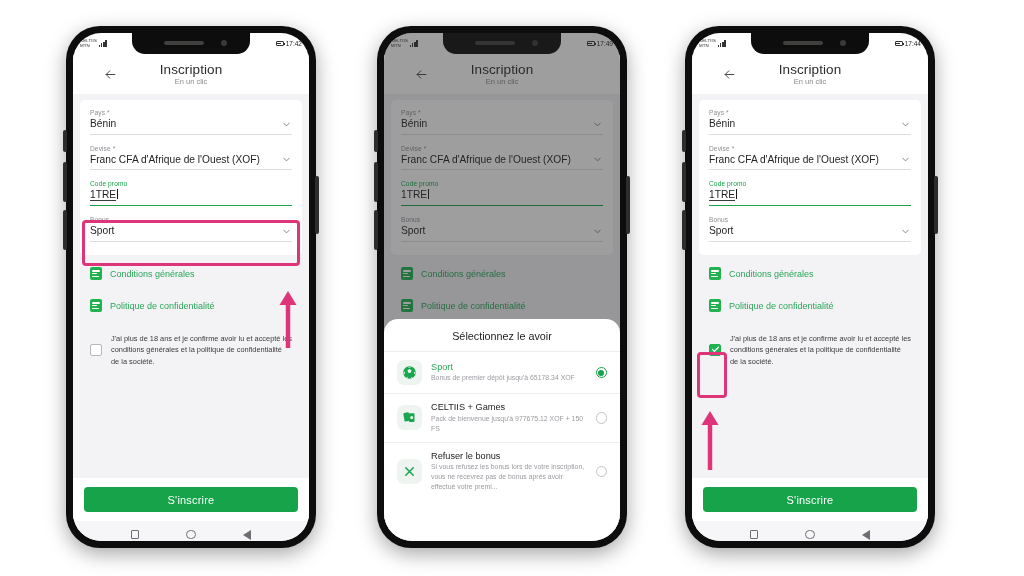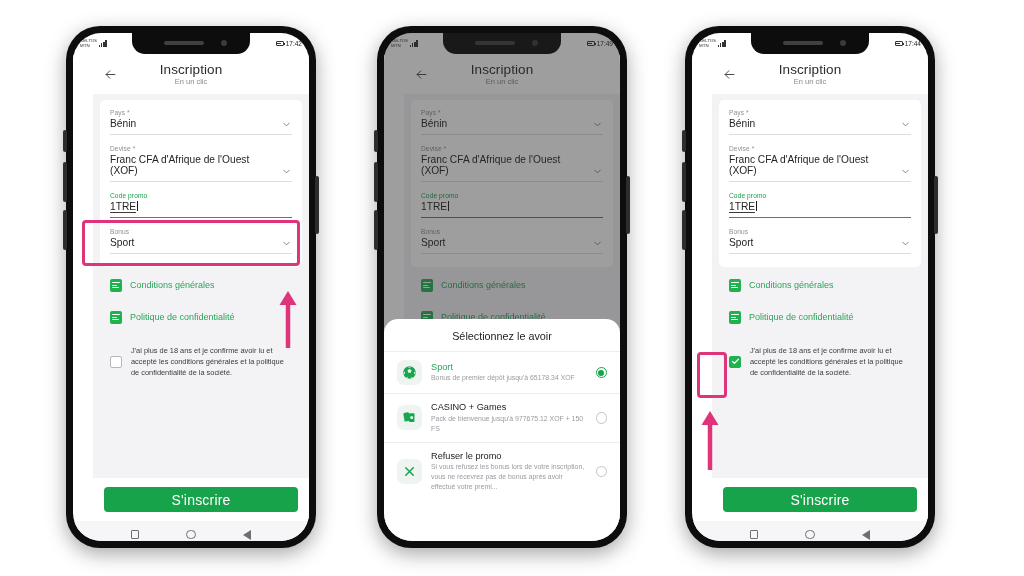--- a/index.html
+++ b/index.html
@@ -85,21 +85,21 @@
     display: flex; align-items: center; justify-content: center; cursor: pointer;
   }
   .backarrow svg { width: 15px; height: 15px; }
   .apptitles { position: absolute; left: 0; right: 0; text-align: center; pointer-events: none; }
   .apptitle { font-size: 13.5px; color: #2c2c2c; letter-spacing: .1px; }
   .appsub { font-size: 7.5px; color: #8b8b8b; margin-top: .5px; }
 
   
   .appbody {
     background: #f3f3f6; height: 427px; position: relative;
-    display: flex; flex-direction: column; margin-left: 20px;
+    display: flex; flex-direction: column;
   }
   .card {
     background: #fff; margin: 6px 7px 0 7px; border-radius: 5px;
     padding: 9px 10px 11px 10px;
   }
   .field { margin-bottom: 10px; position: relative; }
   .field:last-child { margin-bottom: 2px; }
   .flabel { font-size: 6.6px; color: #909096; margin-bottom: 2px; letter-spacing: .1px; }
   .flabel.green { color: #17a44c; }
   .fvalue-row { display: flex; align-items: flex-end; justify-content: space-between; gap: 4px; }
@@ -136,21 +136,21 @@
     background: #1fb24f; border-color: #1fb24f;
     display: flex; align-items: center; justify-content: center;
   }
   .cbox.checked svg { width: 9px; height: 9px; }
   .consent-text { font-size: 7.4px; color: #3a3a3a; line-height: 1.52; }
 
   
   .ctawrap { margin-top: auto; background: #fff; padding: 9px 11px 9px 11px; }
   .cta {
     height: 25px; border-radius: 4px; background: #16a34a;
-    color: #fff; font-size: 14px; display: flex; align-items: center;
+    color: #fff; font-size: 11px; display: flex; align-items: center;
     justify-content: center; cursor: pointer; letter-spacing: .2px;
   }
   .navbar {
     height: 27px; background: #f6f6f8; display: flex; align-items: center;
     justify-content: space-around; padding: 0 34px;
   }
   .navbar .sq { width: 8.5px; height: 8.5px; border: 1.2px solid #6d6d72; border-radius: 1px; }
   .navbar .ci { width: 9.5px; height: 9.5px; border: 1.2px solid #6d6d72; border-radius: 50%; }
   .navbar .tr {
     width: 0; height: 0; border-top: 5px solid transparent; border-bottom: 5px solid transparent;
@@ -498,34 +498,34 @@
 
         <div class="bonus-row">
           <div class="bonus-ico">
             <svg viewBox="0 0 24 24">
               <rect x="3" y="4" width="9" height="14" rx="1.6" fill="#19a64e" transform="rotate(-10 7.5 11)"></rect>
               <rect x="11" y="5" width="9" height="14" rx="1.6" fill="#19a64e"></rect>
               <circle cx="15.5" cy="12" r="2.4" fill="#eef4f0"></circle>
             </svg>
           </div>
           <div class="bonus-main">
-            <div class="bonus-name">CASINO + Games</div>
+            <div class="bonus-name">CELTIIS + Games</div>
             <div class="bonus-desc">Pack de bienvenue jusqu'à 977675.12 XOF + 150 FS</div>
           </div>
           <div class="radio"></div>
         </div>
 
         <div class="bonus-row">
           <div class="bonus-ico">
             <svg viewBox="0 0 24 24" fill="none" stroke="#19a64e" stroke-width="2.4" stroke-linecap="round">
                 <path d="M6 6l12 12M18 6L6 18"></path>
               </svg>
           </div>
           <div class="bonus-main">
-            <div class="bonus-name">Refuser le promo</div>
+            <div class="bonus-name">Refuser le bonus</div>
             <div class="bonus-desc">Si vous refusez les bonus lors de votre inscription, vous ne recevrez pas de bonus après avoir effectué votre premi...</div>
           </div>
           <div class="radio"></div>
         </div>
       </div>
     </div>
   </div>
 
   <div class="phone p3">
     <div class="btn-vol a"></div>

